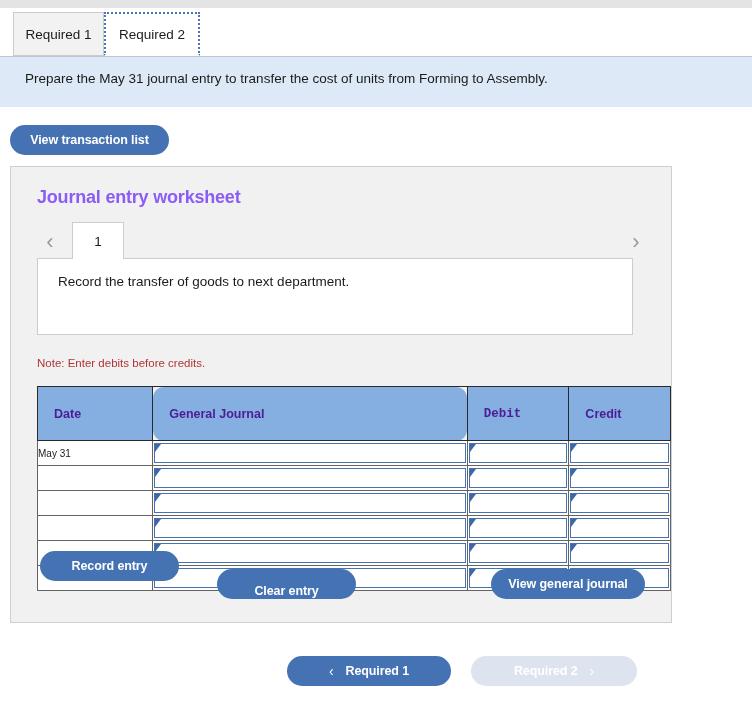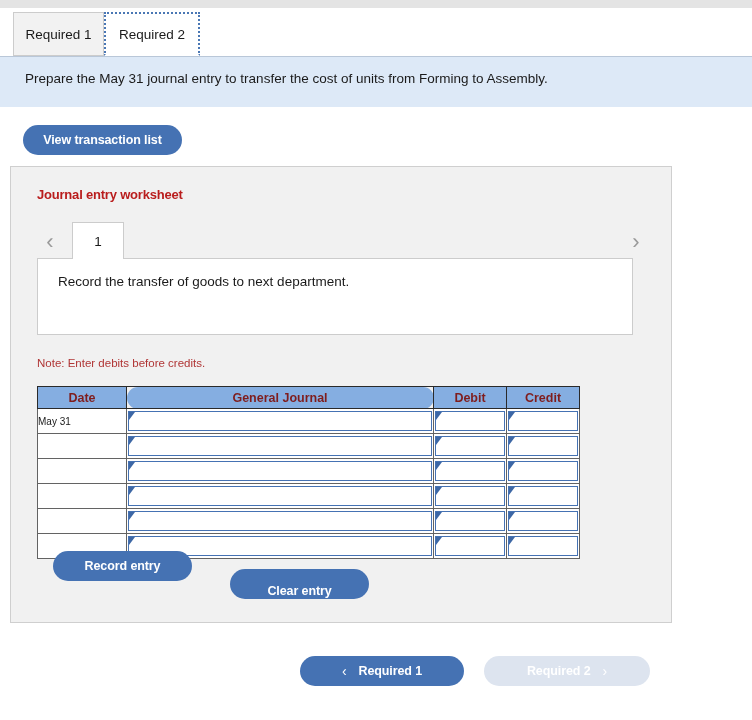--- a/index.html
+++ b/index.html
@@ -87,44 +87,43 @@
     font-weight: bold;
     font-size: 12.5px;
     border: none;
     border-radius: 15px;
     display: flex;
     align-items: center;
     justify-content: center;
     cursor: pointer;
     font-family: "Liberation Sans", sans-serif;
     letter-spacing: -0.1px;
-    margin-left: 13px;
   }
   .btn-transaction {
     position: absolute;
     left: 10px; top: 125px;
     width: 159px; height: 30px;
   }
 
   
   .panel {
     position: absolute;
     left: 10px; top: 166px;
     width: 662px;
     height: 457px;
     box-sizing: border-box;
     background: #f1f1f1;
     border: 1px solid #cfcfcf;
   }
   .panel-title {
     position: absolute;
     left: 26px; top: 20px;
-    font-size: 13px;
+    font-size: 18px;
     font-weight: bold;
-    color: #b91c1c;
+    color: #8b5cf6;
     letter-spacing: -0.2px;
   }
 
   
   .pager-prev, .pager-next {
     position: absolute;
     top: 60px;
     width: 26px; height: 30px;
     display: flex;
     align-items: center;
@@ -179,34 +178,34 @@
   .jtable {
     position: absolute;
     left: 26px; top: 219px;
     border-collapse: collapse;
   }
   .jtable th {
     background: #85aee1;
     border: 1px solid #2a2a2a;
     font-size: 12.5px;
     font-weight: bold;
-    color: #7f1d1d;
+    color: #4c1d95;
     height: 21px;
-    padding: 0;
-    text-align: center;
+    padding: 16px;
+    text-align: left;
   }
   .jtable td {
     padding: 0;
     border: 1px solid #636363;
     height: 22px;
     background: #ffffff;
   }
   .col-date  { width: 88px; }
   .col-gj    { width: 306px; border-radius: 11px; }
-  .col-debit { width: 72px; }
+  .col-debit { width: 72px; font-family: Liberation Mono, monospace; }
   .col-credit{ width: 72px; }
 
   .date-cell {
     text-align: left;
     font-size: 10px;
     color: #1a1a1a;
   }
   .cellbox {
     position: relative;
     width: 100%;
@@ -381,20 +380,23 @@
       </tr>
     </tbody>
   </table>
 
   <button class="btn btn-record">
     <span>Record entry</span>
   </button>
   <button class="btn btn-clear">
     <span>Clear entry</span>
   </button>
+  <button class="btn btn-viewgj">
+    <span>View general journal</span>
+  </button>
 </div>
 
 <button class="btn nav-prev">
   <span class="nav-chevron">‹</span>
   <span class="nav-label">Required 1</span>
 </button>
 <button class="btn nav-next">
   <span class="nav-label">Required 2</span>
   <span class="nav-chevron">›</span>
 </button>

